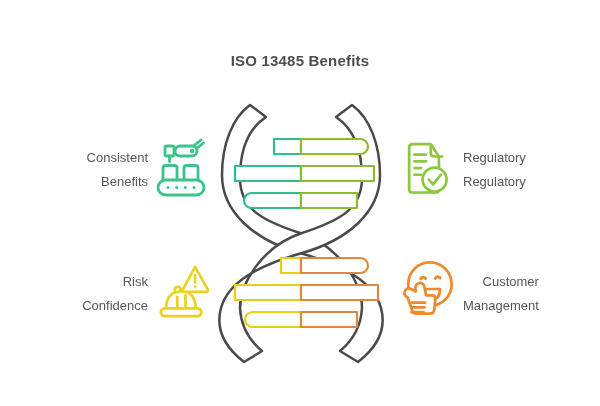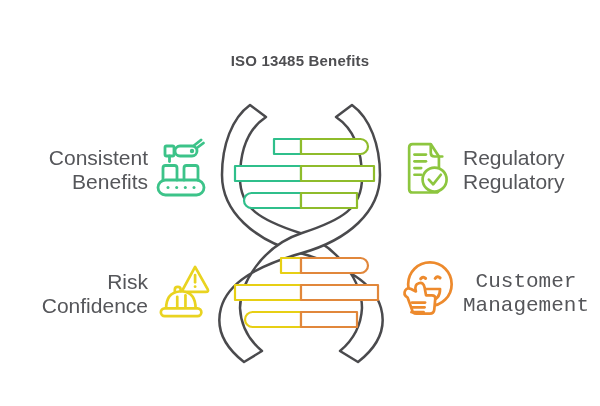--- a/index.html
+++ b/index.html
@@ -15,24 +15,24 @@
     letter-spacing:.2px;
   }
   .dna-svg{position:absolute;left:0;top:0;width:600px;height:406px;}
   .strand{fill:#fff;stroke:var(--dna-ink,#4a4a4d);stroke-width:2.5;stroke-linejoin:round;}
   .rung{fill:#fff;stroke-width:2.2;stroke-linejoin:round;}
   .rg{stroke:var(--dna-tl,#2fbf8b);}
   .rl{stroke:var(--dna-tr,#8fbc2b);}
   .ry{stroke:var(--dna-bl,#e7cf14);}
   .ro{stroke:var(--dna-br,#e1873b);}
   .benefit-label{
-    position:absolute;font-size:21px;line-height:24px;color:var(--label-color,#55565a);
+    position:absolute;font-size:13px;line-height:24px;color:var(--label-color,#55565a);
   }
   .align-r{text-align:right;}
-  .align-l{text-align:center;}
+  .align-l{text-align:right;}
   .benefit-icon{position:absolute;}
   .benefit-icon path,.benefit-icon rect,.benefit-icon circle,.benefit-icon line{
     stroke:var(--c,#3cc389);fill:none;stroke-width:2.8;
     stroke-linecap:round;stroke-linejoin:round;
   }
   .benefit-icon .wfill{fill:#fff;}
   .benefit-icon .cfill{fill:var(--c,#3cc389);stroke:none;}
   .benefit-icon .thick{stroke-width:3.2;}
 </style>
 </head>
@@ -124,21 +124,21 @@
     <path class="wfill" d="M39.5 6 L52.5 29 q1.5 3 -2 3 H29 q-3.5 0 -2 -3 Z"></path>
     <path d="M39.5 14.5 v7.5"></path>
     <circle class="cfill" cx="39.5" cy="26.5" r="1.5"></circle>
     <path class="wfill" d="M9.5 49 q0 -16 13.5 -17.5 h4 q13 1.5 13 17.5"></path>
     <path d="M18.5 32 v-2.5 q0 -2.7 3 -2.7 q3 0 3 2.7 v1.6"></path>
     <path d="M21 37 V48"></path>
     <path d="M29.5 35.5 V48"></path>
     <rect class="wfill" x="4" y="49" width="42" height="8" rx="4"></rect>
   </svg>
 
-  <div class="benefit-label align-l" style="top:270px;left:463px;font-family:Liberation Mono, monospace;">
+  <div class="benefit-label align-l" style="top:270px;left:463px;">
     <div>Customer</div>
     <div>Management</div>
   </div>
   <svg class="benefit-icon" style="left: 398px; top: 258px; --c: #ED8A2D;" width="58" height="62" viewBox="0 0 60 64" aria-hidden="true">
     <circle class="wfill" cx="33" cy="27" r="22.5"></circle>
     <path class="thick" d="M23.5 21.5 q2.5 -3 5 -0.5"></path>
     <path class="thick" d="M38.5 21 q2.5 -3 5 -0.5"></path>
     <path class="wfill" d="M22.5 32 H43.5 Q43.5 43.5 33 43.5 Q22.5 43.5 22.5 32 Z"></path>
     <path class="wfill" d="M10 41 q-5 -3 -2.5 -7.5 q2 -3.5 6 -1.5 l5 2.5 q-2 -7 3 -8.5 q5 -1.5 6 4.5 l1.5 8 h6 q4 0 3.5 4 l-1 11 q-0.5 4 -4.5 4 h-14 q-4 0 -4.5 -4 Z"></path>
     <path d="M14.5 46 h13.5"></path>

